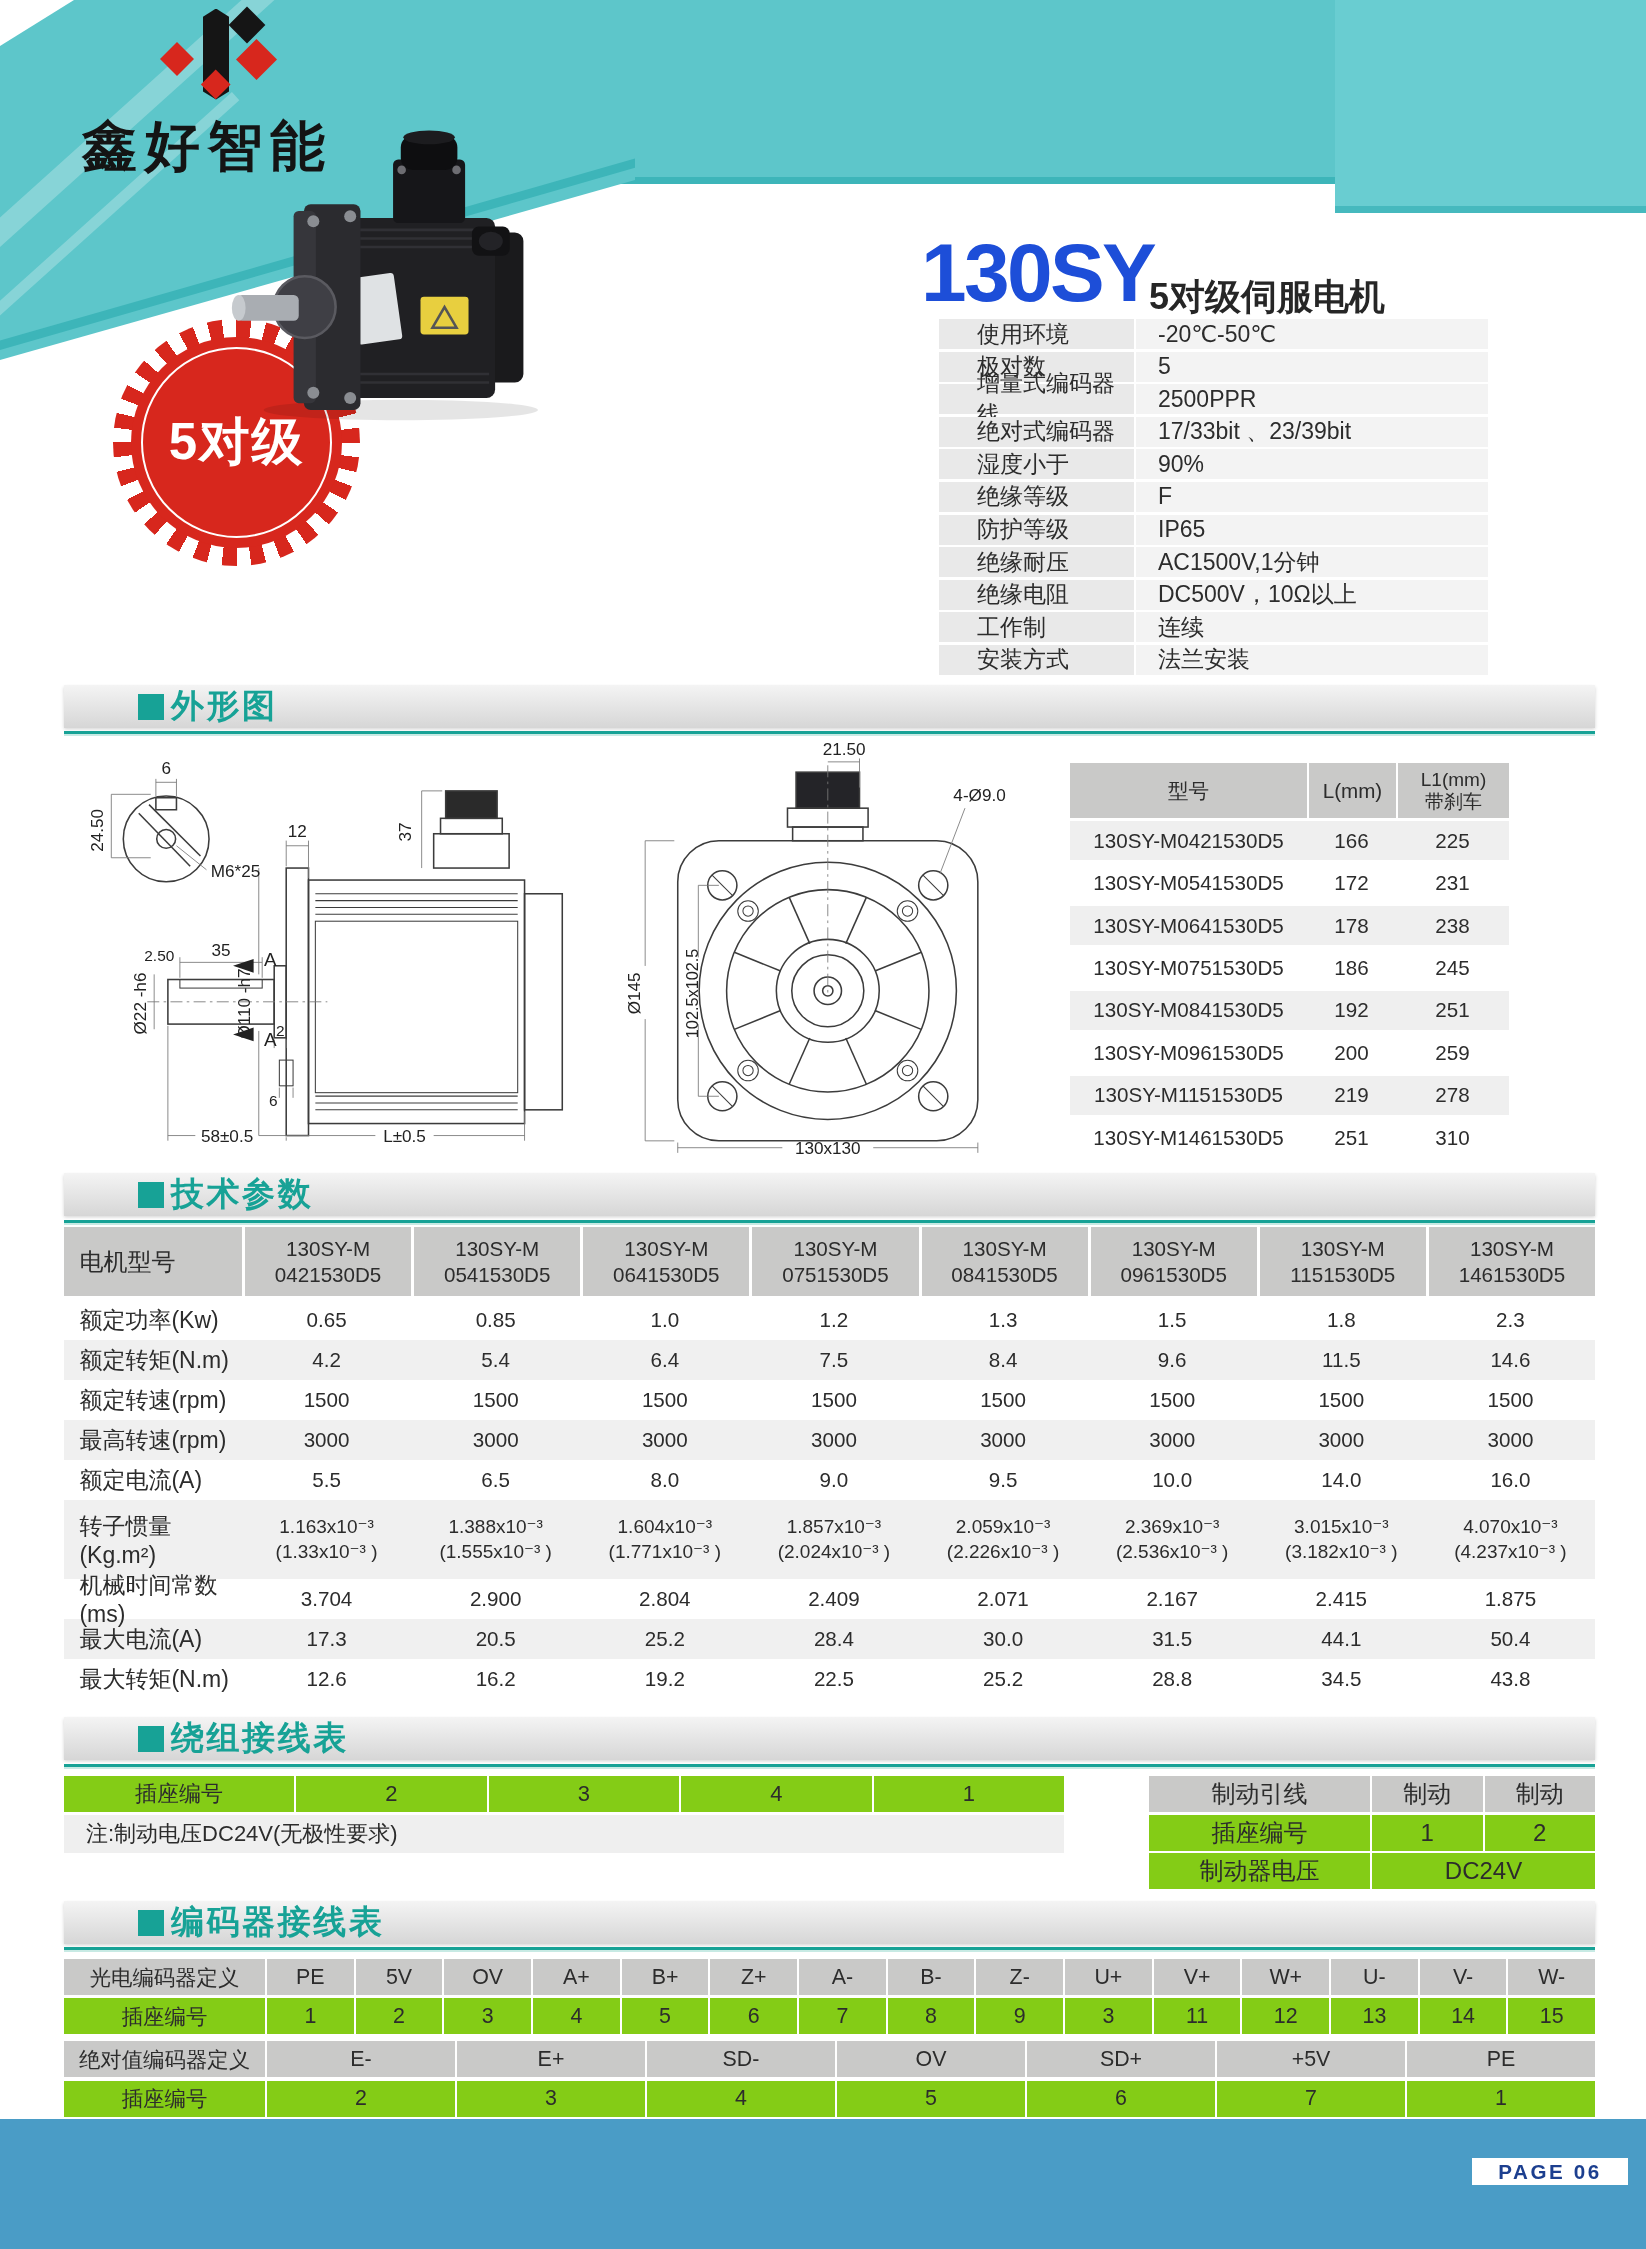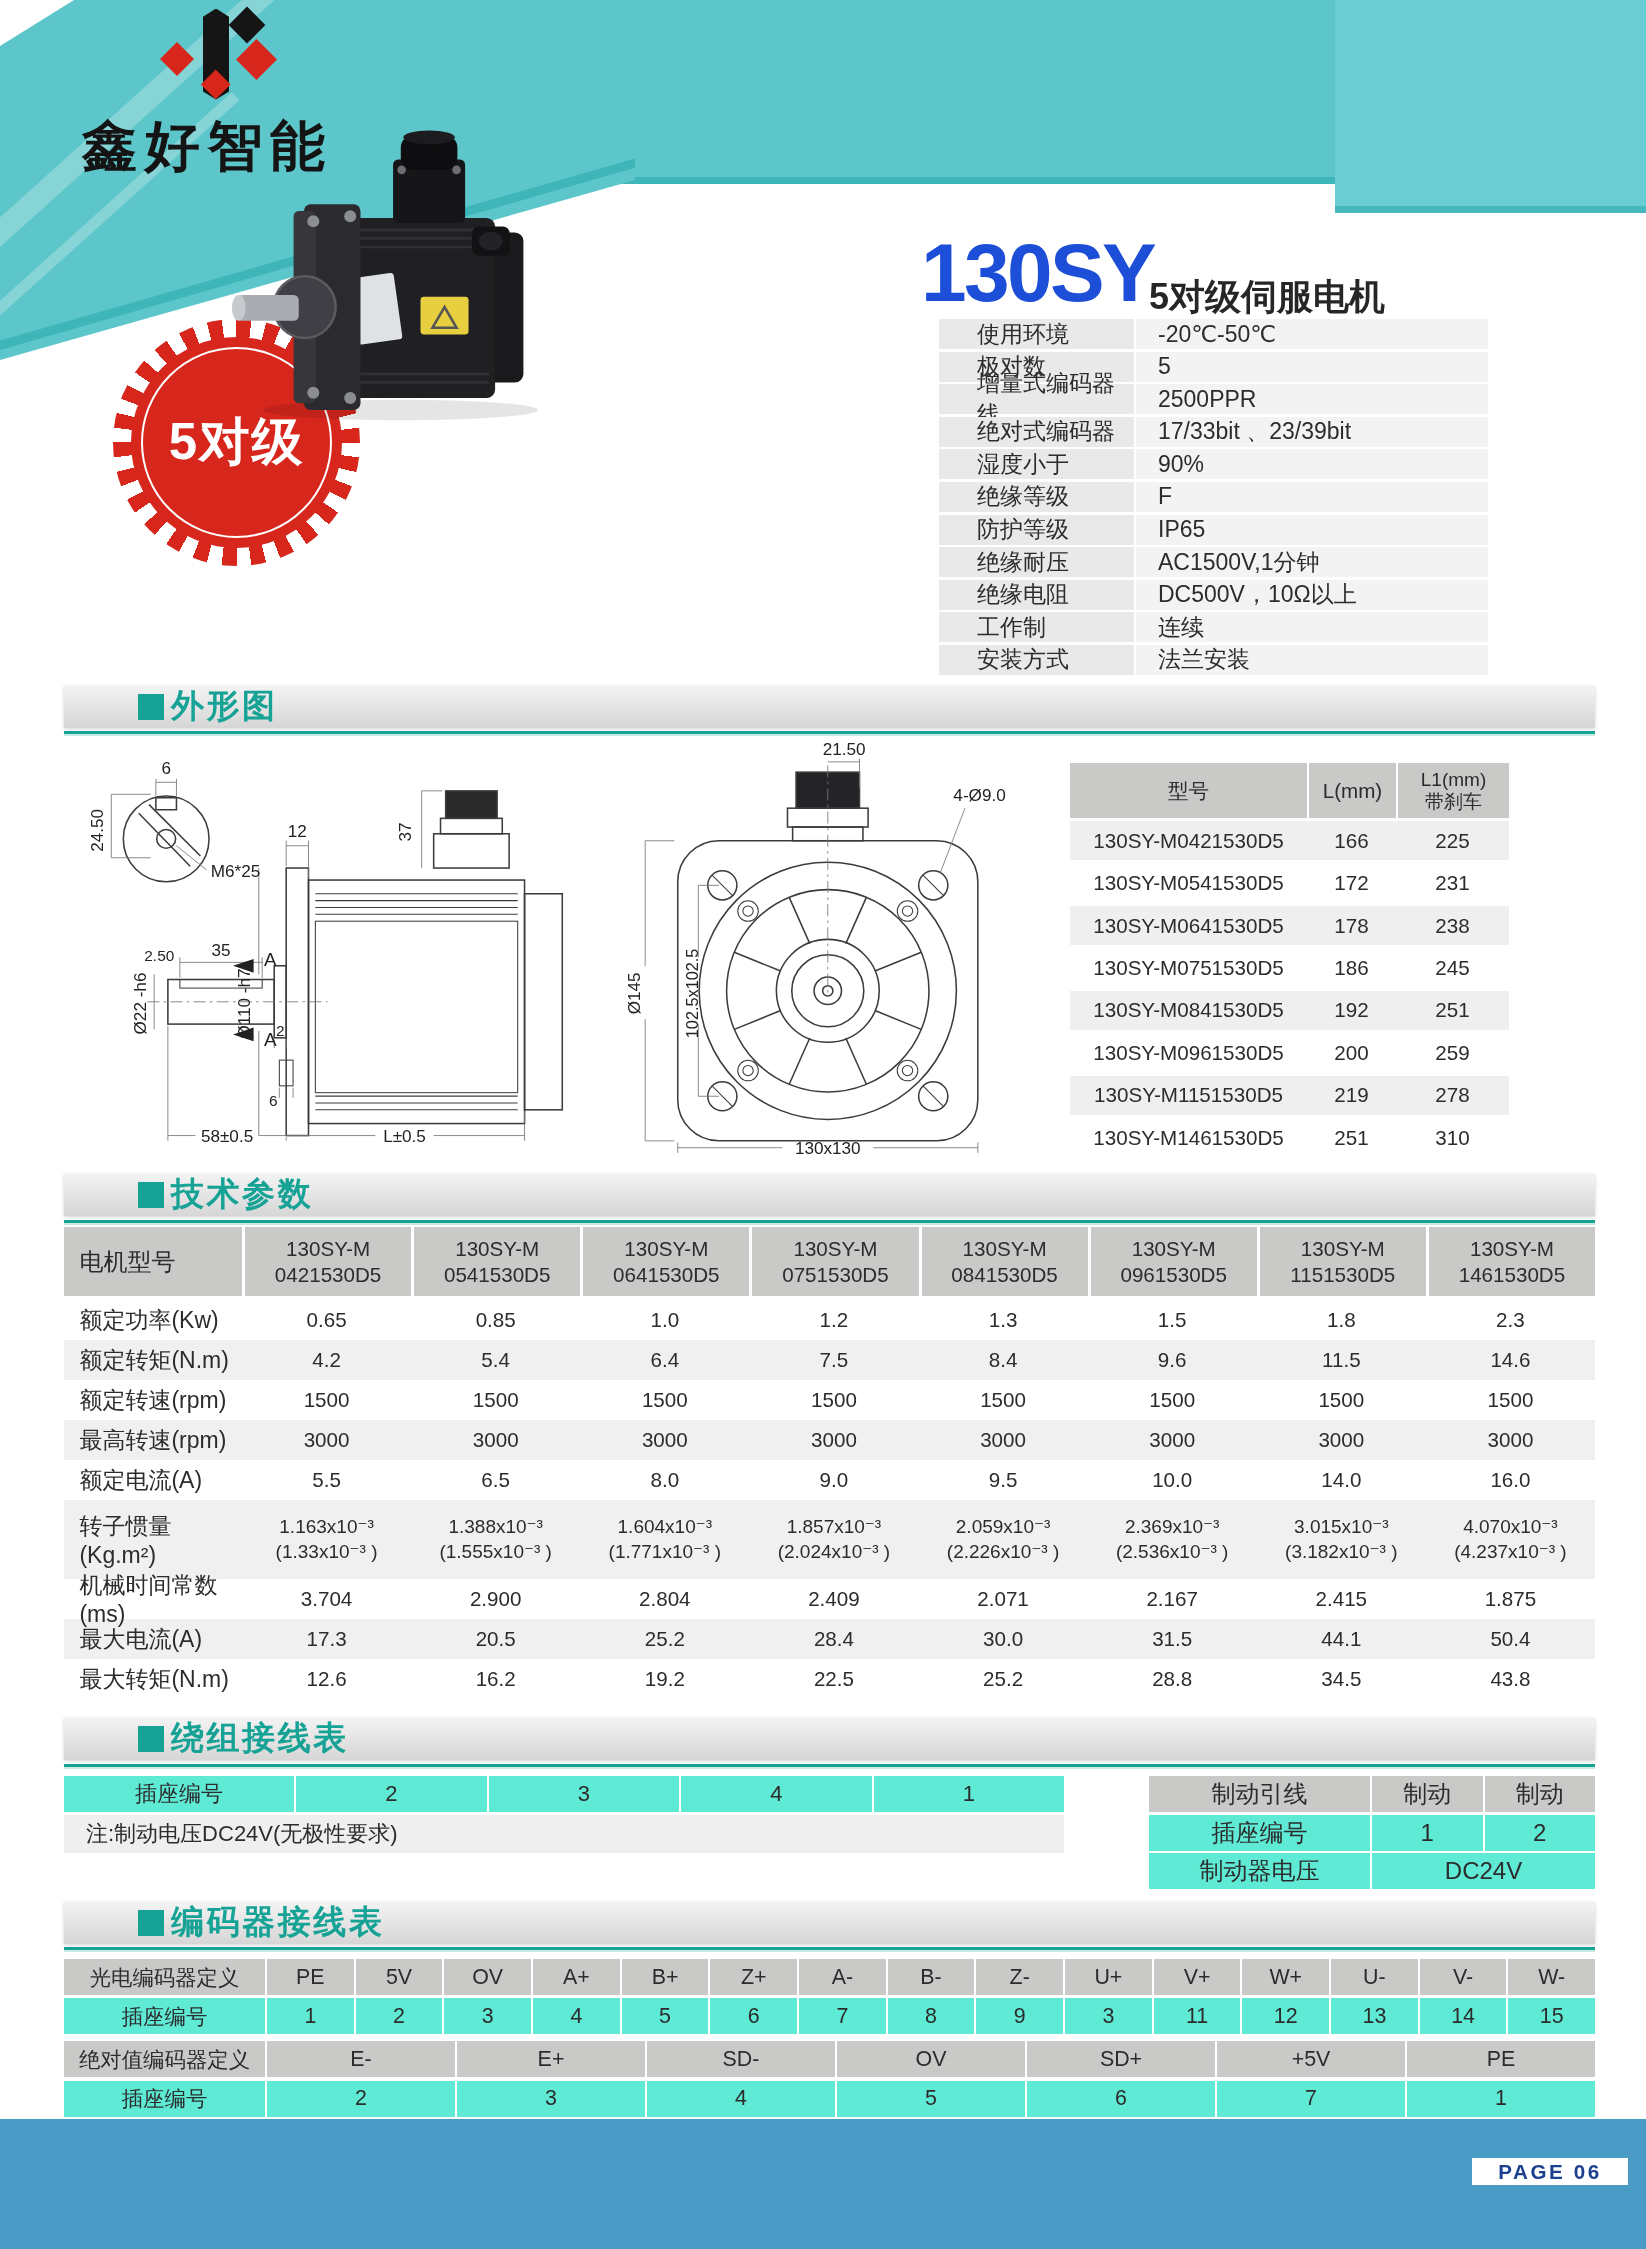--- a/index.html
+++ b/index.html
@@ -74,21 +74,21 @@
 .t-row.tall{height:79px}
 .t-label{width:178px;display:flex;align-items:center;padding-left:15.4px;font-size:23px}
 .t-vals{flex:1;display:flex}
 .t-v{flex:1;font-size:20.6px;line-height:1.3}
 .t-row.tall .t-v{font-size:19px}
 
 .wtab{position:absolute;left:64px;top:1776px;width:1000px;font-size:22px}
 .wtab .r{display:flex;margin-bottom:2.6px;height:36px}
 .wl0{width:230px}.wlc{flex:1}
 .rowg .cell{background:#c9c9c8}
-.rowl .cell{background:#5eead4}
+.rowl .cell{background:#84cc16}
 .wnote{height:38px;background:#efefef;display:flex;align-items:center;padding-left:22px;font-size:22px}
 .btab{position:absolute;left:1149px;top:1776px;width:446px;font-size:24px}
 .btab .r{display:flex;margin-bottom:2.6px;height:36px}
 .bl0{width:221px}.blc{flex:1}
 
 .etab{position:absolute;left:64px;top:1959px;width:1531px;font-size:21.4px}
 .etab .r{display:flex;height:36px;margin-bottom:3.4px}
 .etab .r.sp{margin-bottom:6.9px}
 .el{width:201px}
 .ec{flex:1}

